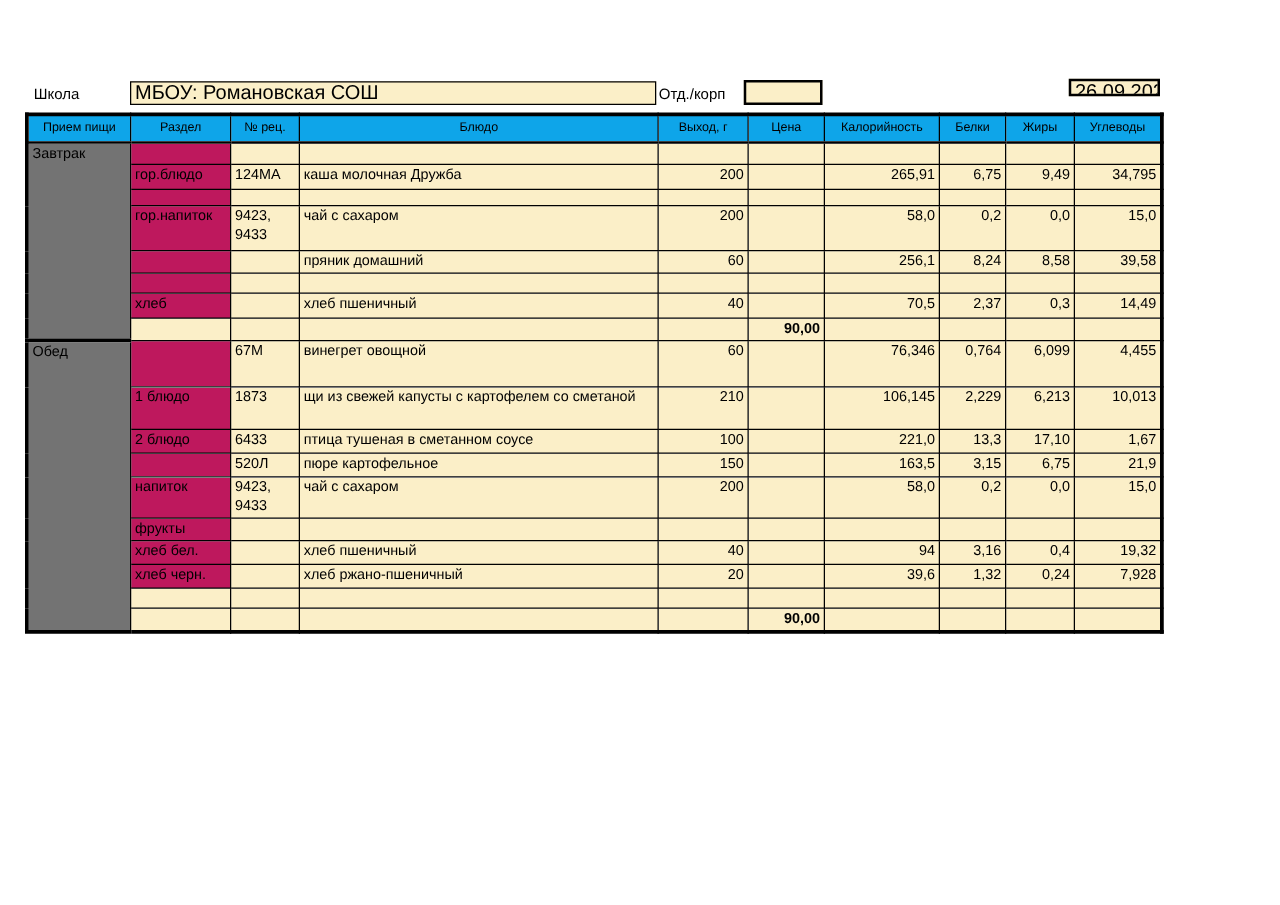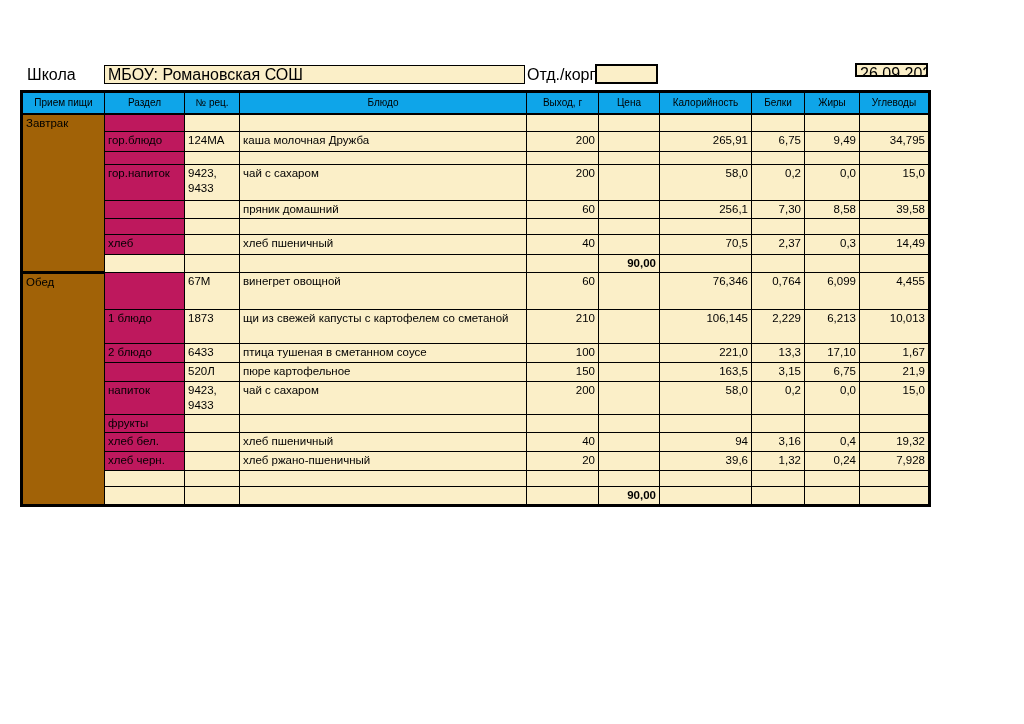--- a/index.html
+++ b/index.html
@@ -1,21 +1,21 @@
 <!DOCTYPE html>
 <html><head>
 <meta charset="utf-8">
 <style>
   html,body{margin:0;padding:0;}
   body{
     width:1024px;height:724px;position:relative;background:#ffffff;
     font-family:"Liberation Sans","DejaVu Sans",sans-serif;color:#000;
     -webkit-font-smoothing:antialiased;
   }
-  .lbl{position:absolute;font-size:16px;line-height:14px;white-space:nowrap;}
+  .lbl{position:absolute;font-size:12px;line-height:14px;white-space:nowrap;}
   .field{
     position:absolute;background:#FBEFC8;border:1px solid #000;
     font-size:16px;line-height:17px;padding:0 3px;box-sizing:border-box;
     overflow:hidden;white-space:nowrap;
   }
   #school-field{left:104px;top:65px;width:421px;height:19px;}
   #dept-field{left:595px;top:64px;width:63px;height:20px;border-width:2px;}
   #day-field{left:855px;top:63px;width:73px;height:14px;border-width:2px;text-align:center;font-weight:400;}
   #school-label{left:27px;top:68px;}
   #dept-label{left:527px;top:68px;}
@@ -32,21 +32,21 @@
     overflow:hidden;box-sizing:border-box;font-weight:400;
   }
   #menu thead th{
     border-bottom:2px solid #000;text-align:center;vertical-align:middle;
     height:22px;padding:0 1px;background:#0ea5e9;font-size:10px;white-space:nowrap;
   }
   .yellow{background:#FBEFC8;}
   .white{background:#be185d;}
   .num{text-align:right;}
   .rec{white-space:pre-line;}
-  .meal{background:#a16207;vertical-align:top;border-bottom-width:3px !important;}
+  .meal{background:#737373;vertical-align:top;border-bottom-width:3px !important;}
   tr.bb-thin  td{border-bottom-width:1px;}
   tr.bb-thick td{border-bottom-width:2px;}
   tr.bb-section td{border-bottom-width:3px;}
   .bold{font-weight:700 !important;}
 </style>
 </head>
 <body>
 
 <span class="lbl" id="school-label">Школа</span>
 <div class="field" id="school-field">МБОУ: Романовская СОШ</div>
@@ -131,21 +131,21 @@
         <td class="num yellow">0,0</td>
         <td class="num yellow">15,0</td>
       </tr>
       <tr class="bb-thick" style="height: 18px;">
         <td class="razdel white"></td>
         <td class="rec yellow"></td>
         <td class="dish yellow">пряник домашний</td>
         <td class="num yellow">60</td>
         <td class="num yellow"></td>
         <td class="num yellow">256,1</td>
-        <td class="num yellow">7,30</td>
+        <td class="num yellow">8,24</td>
         <td class="num yellow">8,58</td>
         <td class="num yellow">39,58</td>
       </tr>
       <tr class="bb-thin" style="height: 16px;">
         <td class="razdel white"></td>
         <td class="rec yellow"></td>
         <td class="dish yellow"></td>
         <td class="num yellow"></td>
         <td class="num yellow"></td>
         <td class="num yellow"></td>

